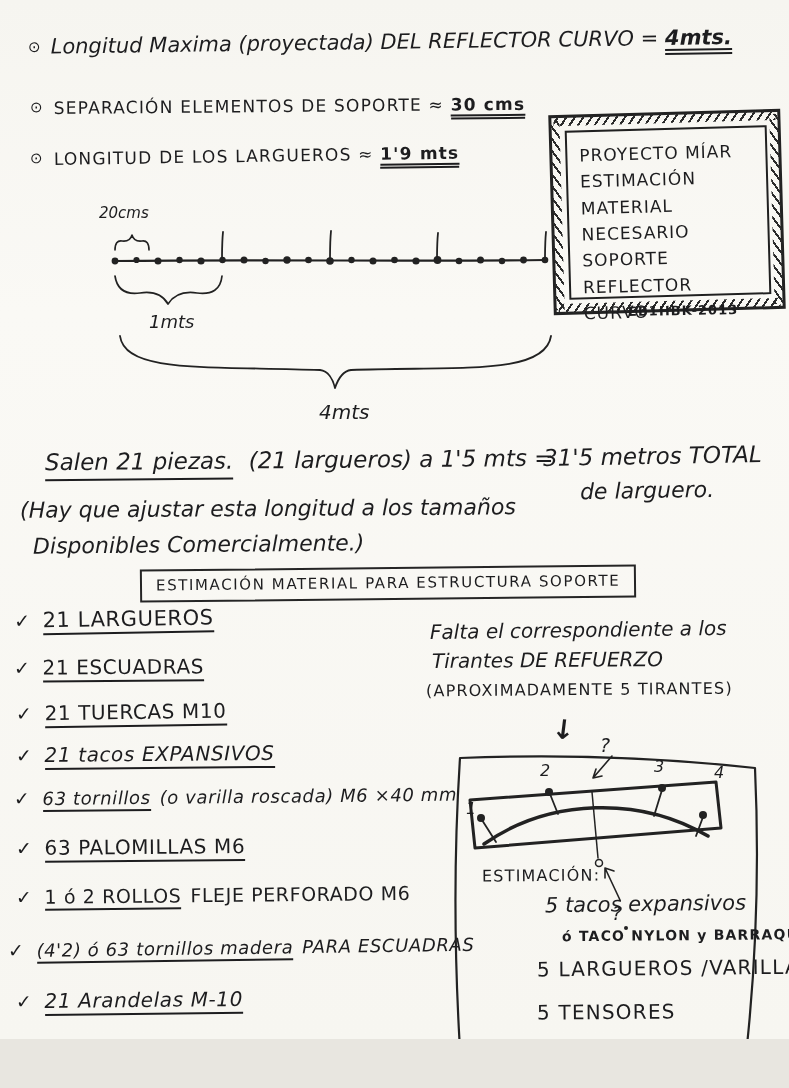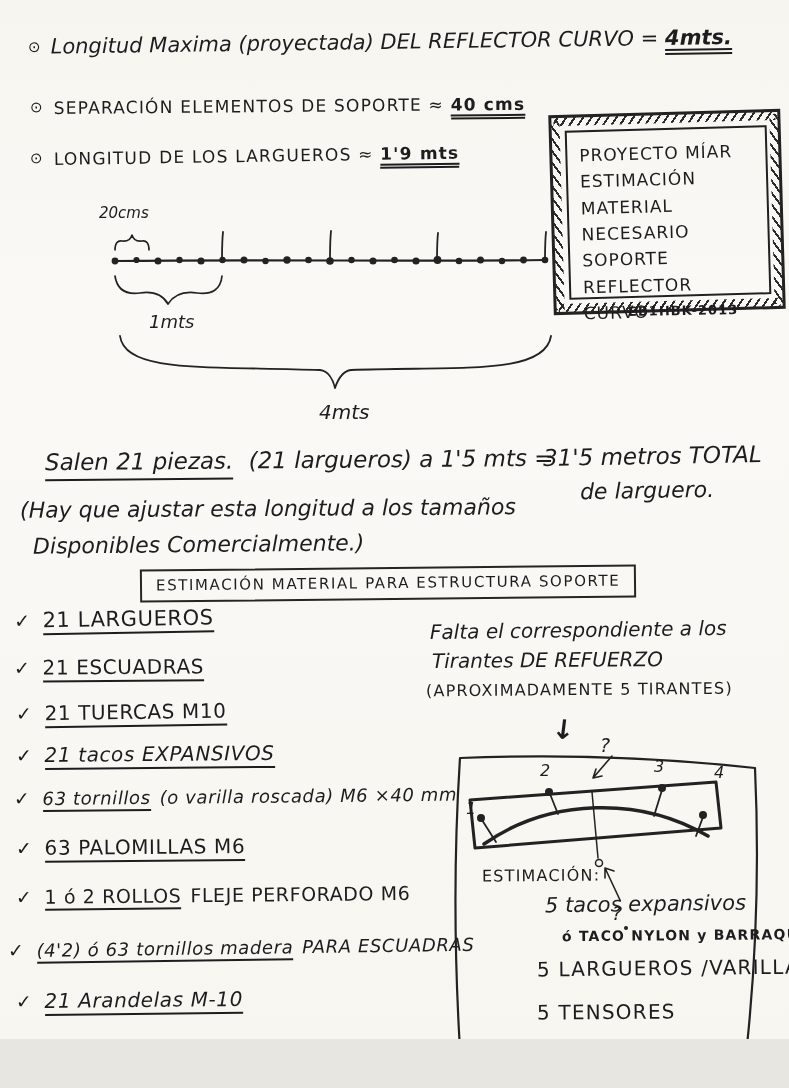--- a/index.html
+++ b/index.html
@@ -45,21 +45,21 @@
 <body>
 
 <div class="page">
 
   <div class="abs script" style="left:28px;top:30px;font-size:21px;transform:rotate(-0.8deg);">
     <span class="bullet-ic">⊙</span><span>Longitud Maxima (proyectada) DEL REFLECTOR CURVO =</span>
     <span class="uu">4mts.</span>
   </div>
   <div class="abs caps" style="left:30px;top:96px;font-size:17px;transform:rotate(-0.5deg);font-weight:500;">
     <span class="bullet-ic">⊙</span><span>SEPARACIÓN ELEMENTOS DE SOPORTE ≈</span>
-    <span class="uu">40 cms</span>
+    <span class="uu">30 cms</span>
   </div>
   <div class="abs caps" style="left:30px;top:146px;font-size:17px;transform:rotate(-0.9deg);font-weight:500;">
     <span class="bullet-ic">⊙</span><span>LONGITUD DE LOS LARGUEROS ≈</span>
     <span class="uu">1'9 mts</span>
   </div>
 
   <div class="tbox-outer">
     <div class="hatch-h" style="top:-1px;"></div>
     <div class="hatch-h" style="bottom:-1px;"></div>
     <div class="hatch-v" style="left:-1px;"></div>

